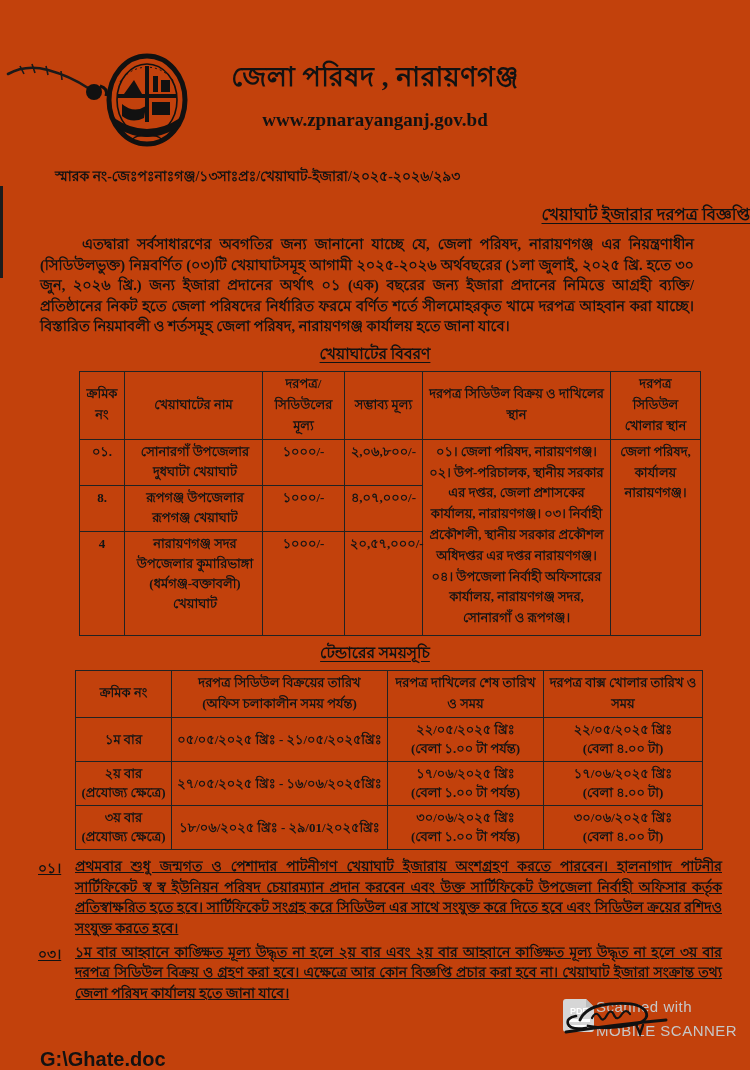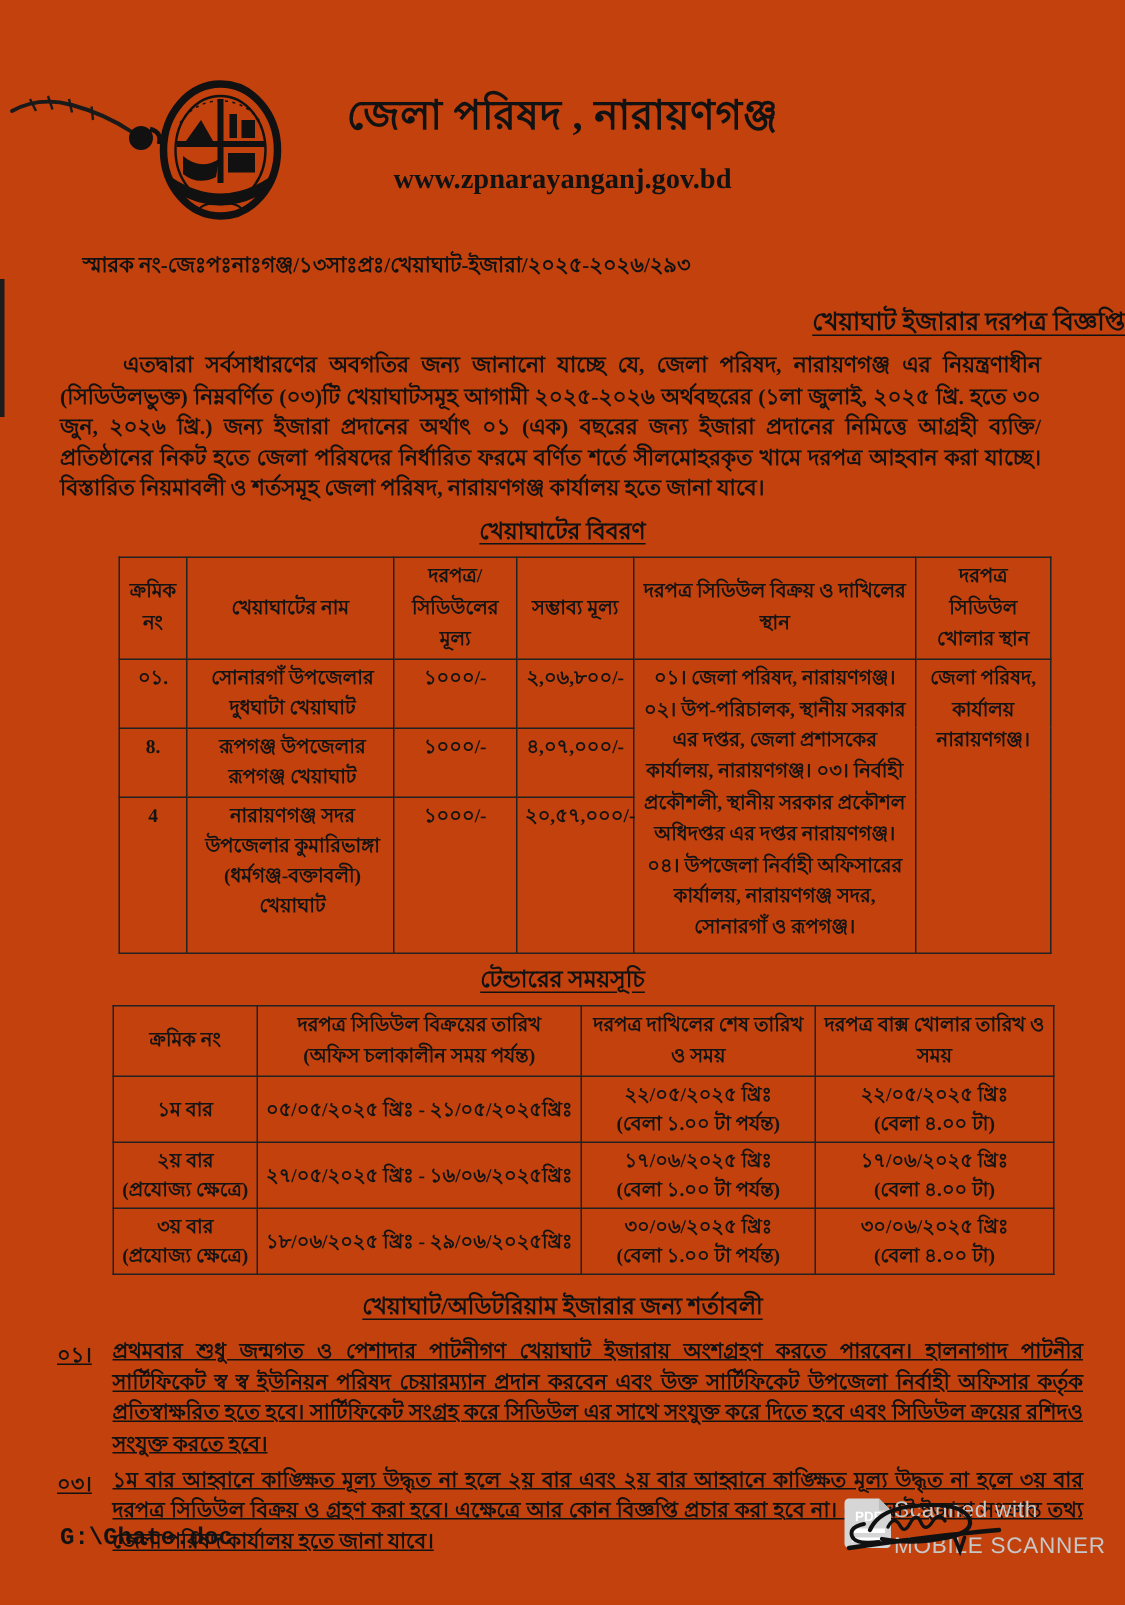--- a/index.html
+++ b/index.html
@@ -42,21 +42,21 @@
   .ghat-table .c-merge { line-height:1.6; }
   .schedule-table { margin:3px 0 0 75px; width:627px; table-layout:fixed; }
   .schedule-table td { vertical-align:middle; line-height:1.5; }
   .cell-sub { display:block; }
   
   .conditions { margin:7px 28px 0 38px; }
   .cond-row { display:flex; margin-bottom:3px;text-decoration:underline; }
   .cond-no { flex:none; width:37px; font-weight:bold; font-size:14px; }
   .cond-text { flex:1; text-align:justify; font-size:14px; line-height:1.48; font-weight:600; }
   
-  .footer-path { position:absolute; left:40px; top:1016px; font-size:16px; font-weight:bold; font-family:Liberation Mono, monospace; }
+  .footer-path { position:absolute; left:40px; top:1048px; font-size:20px; font-weight:bold; font-family:Liberation Sans, sans-serif; }
   .watermark {
     position:absolute; left:596px; top:995px; width:150px;
     color:#c7c7c7; font-family:"Liberation Sans","DejaVu Sans",sans-serif;
     font-size:15px; line-height:1.6; letter-spacing:.5px;
   }
   .pdf-icon { position:absolute; left:562px; top:997px; }
   .signature { position:absolute; left:558px; top:990px; }
 </style>
 </head>
 <body>
@@ -196,36 +196,33 @@
         <td>
           <span class="cell-sub">১৭/০৬/২০২৫ খ্রিঃ</span>
           <span class="cell-sub">(বেলা ৪.০০ টা)</span>
         </td>
       </tr>
       <tr style="height:44px;">
         <td>
           <span class="cell-sub">৩য় বার</span>
           <span class="cell-sub">(প্রযোজ্য ক্ষেত্রে)</span>
         </td>
-        <td>১৮/০৬/২০২৫ খ্রিঃ - ২৯/০৬/২০২৫খ্রিঃ</td>
+        <td>১৮/০৬/২০২৫ খ্রিঃ - ২৯/01/২০২৫খ্রিঃ</td>
         <td>
           <span class="cell-sub">৩০/০৬/২০২৫ খ্রিঃ</span>
           <span class="cell-sub">(বেলা ১.০০ টা পর্যন্ত)</span>
         </td>
         <td>
           <span class="cell-sub">৩০/০৬/২০২৫ খ্রিঃ</span>
           <span class="cell-sub">(বেলা ৪.০০ টা)</span>
         </td>
       </tr>
     </tbody>
   </table>
 
-  <div class="section-title" style="margin-top:9px;">
-    <span class="u">খেয়াঘাট/অডিটরিয়াম ইজারার জন্য শর্তাবলী</span>
-  </div>
 
   <div class="conditions">
     <div class="cond-row">
       <span class="cond-no">০১।</span>
       <span class="cond-text">প্রথমবার শুধু জন্মগত ও পেশাদার পাটনীগণ খেয়াঘাট ইজারায় অংশগ্রহণ করতে পারবেন। হালনাগাদ পাটনীর সার্টিফিকেট স্ব স্ব ইউনিয়ন পরিষদ চেয়ারম্যান প্রদান করবেন এবং উক্ত সার্টিফিকেট উপজেলা নির্বাহী অফিসার কর্তৃক প্রতিস্বাক্ষরিত হতে হবে। সার্টিফিকেট সংগ্রহ করে সিডিউল এর সাথে সংযুক্ত করে দিতে হবে এবং সিডিউল ক্রয়ের রশিদও সংযুক্ত করতে হবে।</span>
     </div>
     <div class="cond-row">
       <span class="cond-no">০৩।</span>
       <span class="cond-text">১ম বার আহ্বানে কাঙ্ক্ষিত মূল্য উদ্ধৃত না হলে ২য় বার এবং ২য় বার আহ্বানে কাঙ্ক্ষিত মূল্য উদ্ধৃত না হলে ৩য় বার দরপত্র সিডিউল বিক্রয় ও গ্রহণ করা হবে। এক্ষেত্রে আর কোন বিজ্ঞপ্তি প্রচার করা হবে না। খেয়াঘাট ইজারা সংক্রান্ত তথ্য জেলা পরিষদ কার্যালয় হতে জানা যাবে।</span>
     </div>

